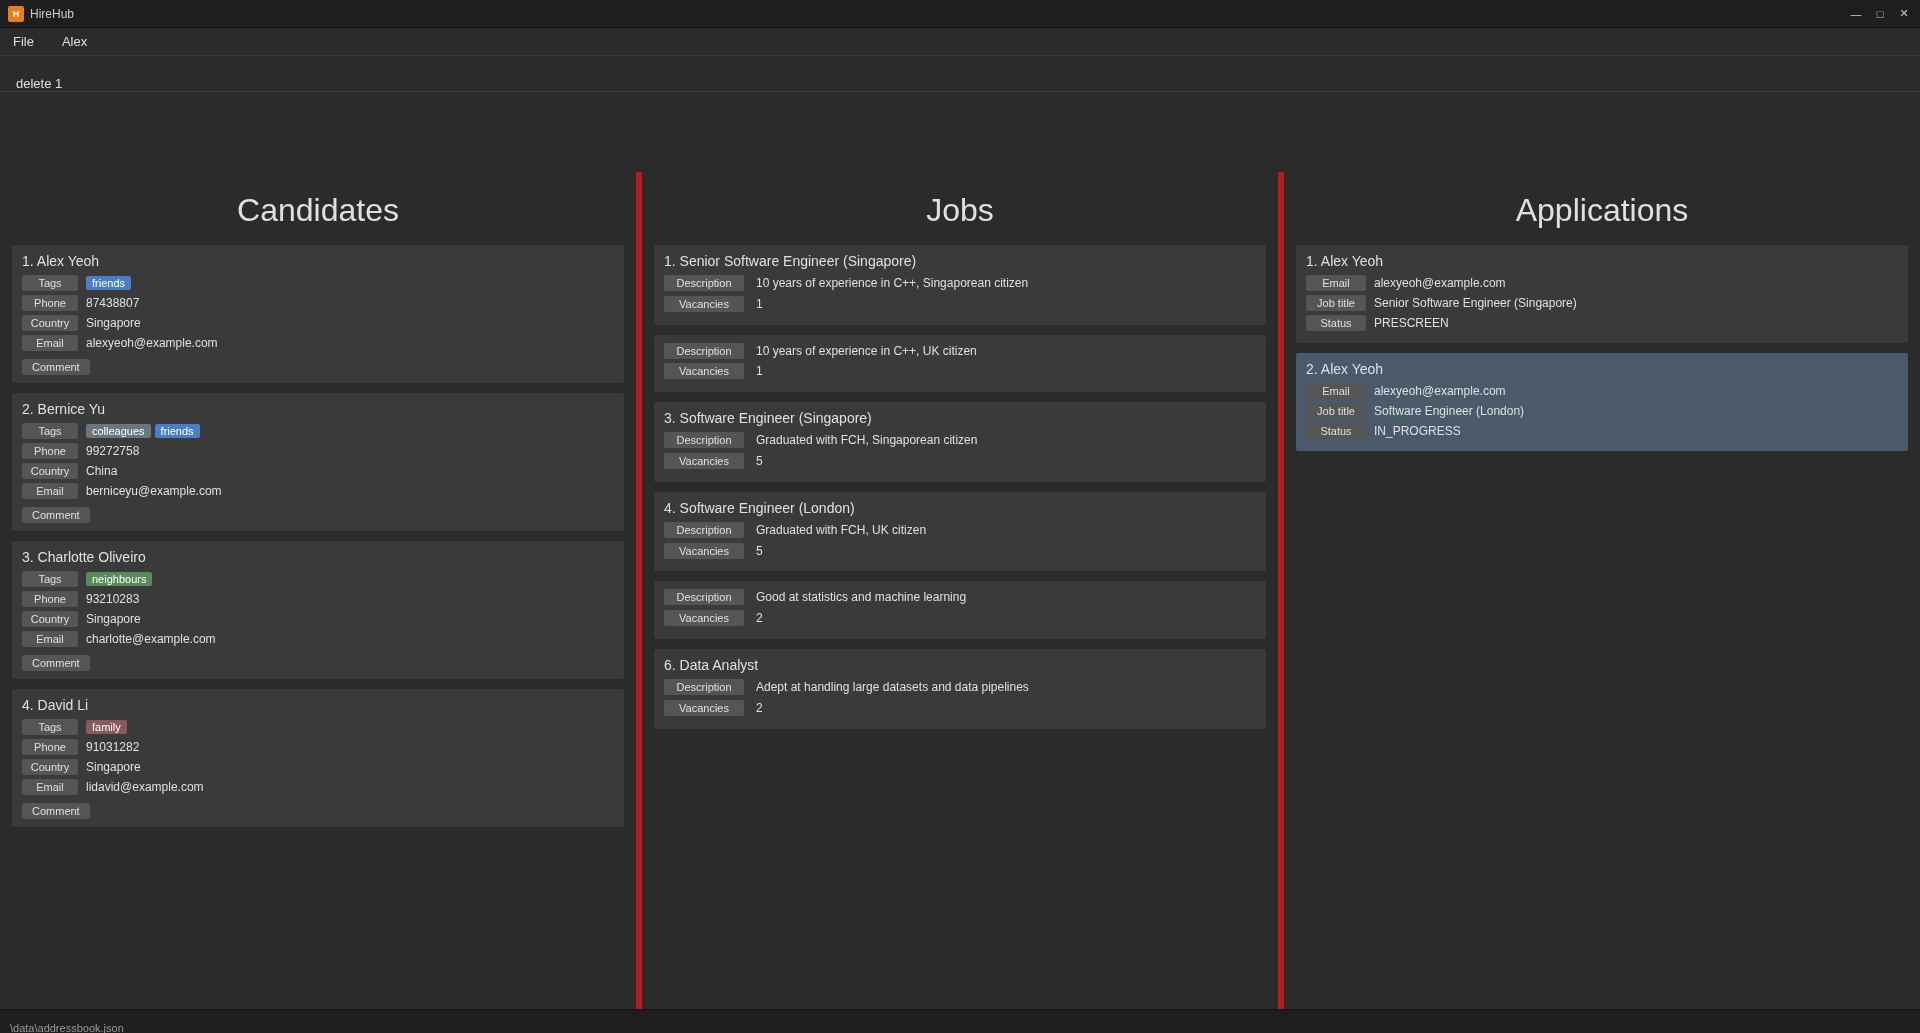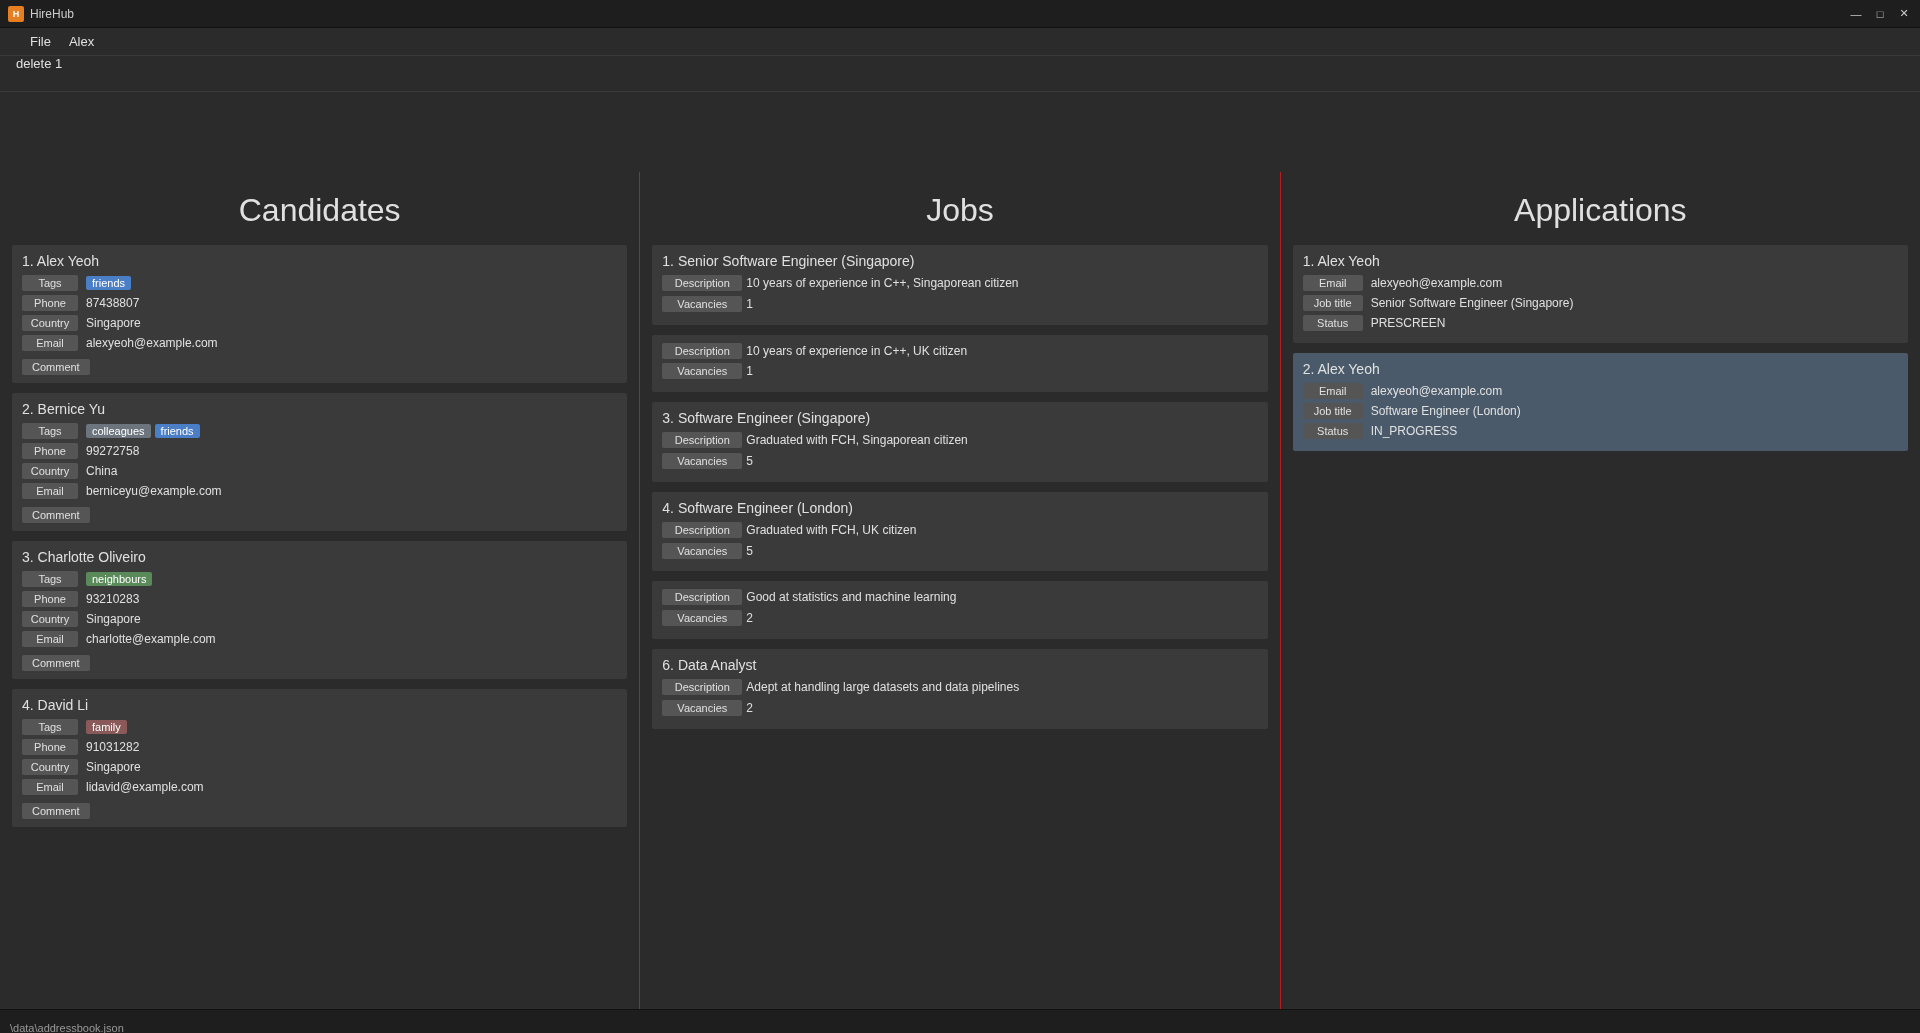--- a/index.html
+++ b/index.html
@@ -44,36 +44,36 @@
       width: 16px; height: 16px;
       display: flex; align-items: center; justify-content: center;
       font-size: 11px; cursor: pointer; color: #ccc;
     }
     
     #menubar {
       background: #2b2b2b;
       height: 28px;
       display: flex;
       align-items: center;
-      padding: 0 24px;
-      gap: 6px;
+      padding: 0 7px;
+      gap: 16px;
       border-bottom: 1px solid #3a3a3a;
     }
     #menubar .menu-item {
       font-size: 13px;
       color: #e0e0e0;
       cursor: pointer;
       padding: 2px 6px;
     }
     
     #actionbar {
       background: #2b2b2b;
       height: 36px;
       display: flex;
-      align-items: flex-start;
+      align-items: flex-end;
       padding: 0 16px;
       border-bottom: 1px solid #3a3a3a;
     }
     #actionbar .action-text {
       font-size: 13px;
       color: #e0e0e0;
     }
     
     #header-area {
       background: #2b2b2b;
@@ -83,21 +83,21 @@
     #main-content {
       display: flex;
       height: calc(1033px - 28px - 28px - 36px - 80px - 24px);
       background: #2b2b2b;
     }
     
     .column {
       flex: 1;
       display: flex;
       flex-direction: column;
-      border-right: 1px solid #b91c1c;
+      border-right: 6px solid #b91c1c;
       overflow: hidden;
     }
     .column:last-child { border-right: none; }
     .column-header {
       text-align: center;
       font-size: 32px;
       color: #e0e0e0;
       padding: 20px 0 16px 0;
       font-weight: 300;
     }
@@ -185,21 +185,21 @@
       margin-bottom: 4px;
     }
     .job-field-label {
       background: #555;
       color: #e0e0e0;
       font-size: 11px;
       padding: 2px 6px;
       border-radius: 2px;
       min-width: 80px;
       text-align: center;
-      margin-right: 4px;
+      margin-right: 12px;
       flex-shrink: 0;
     }
     .job-field-value {
       color: #e0e0e0;
       font-size: 12px;
       line-height: 1.4;
     }
 
     
     .app-card {

